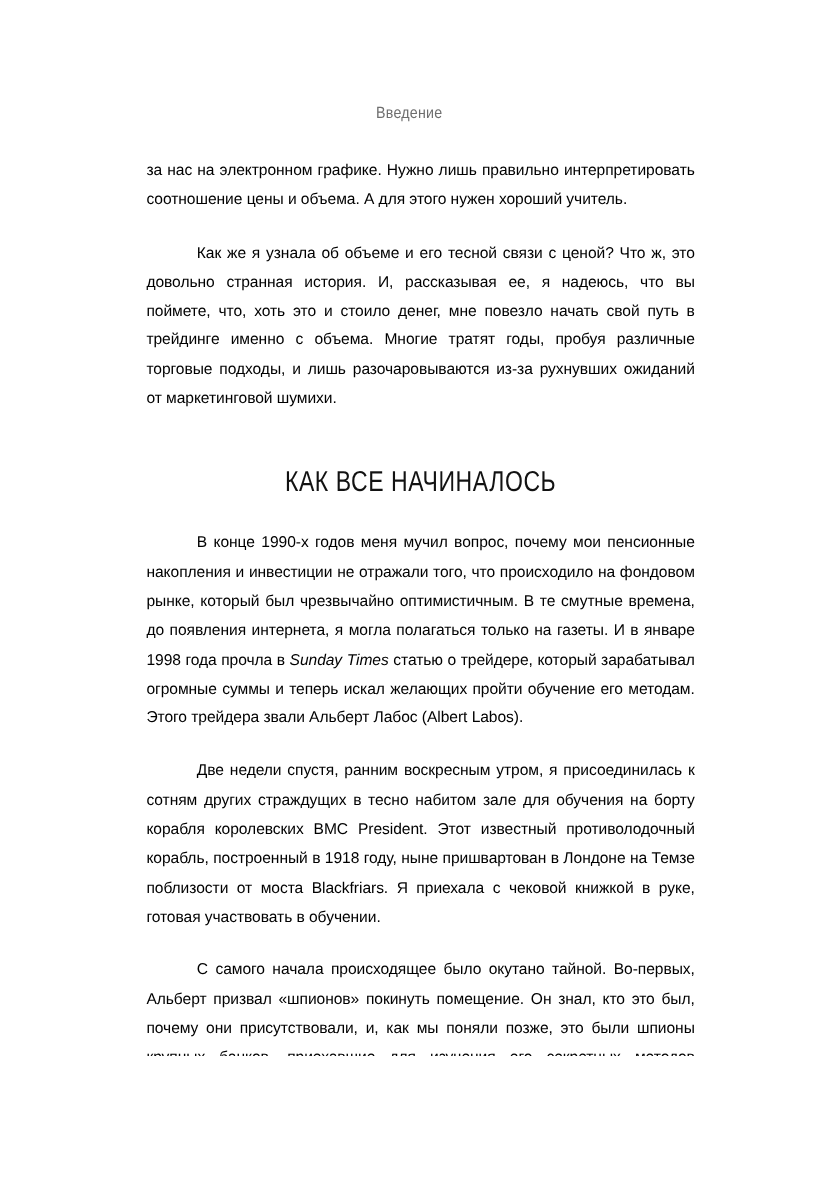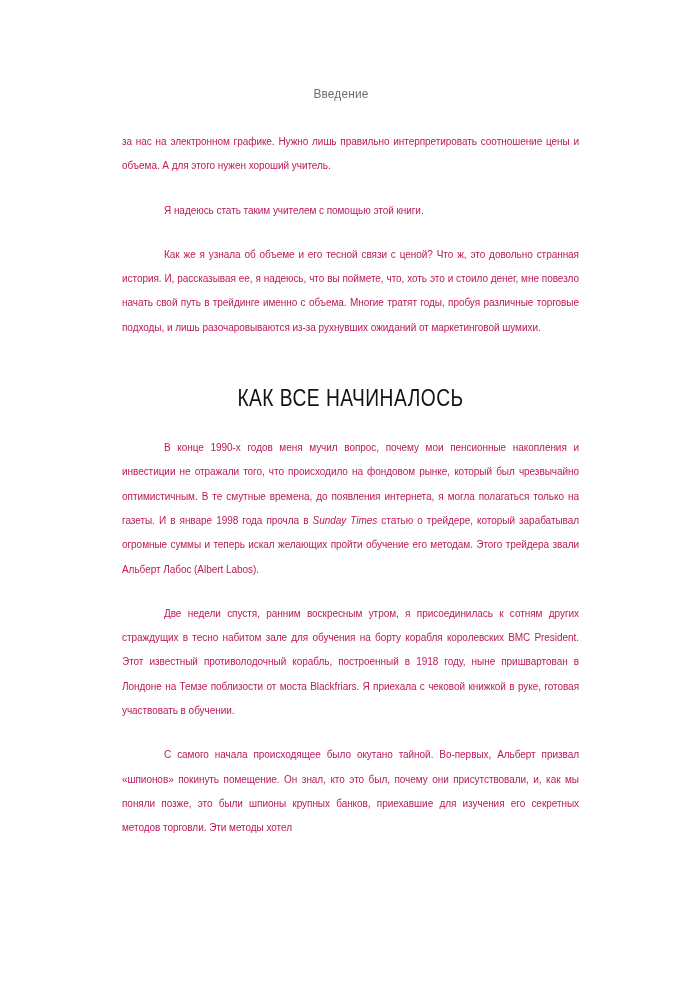--- a/index.html
+++ b/index.html
@@ -43,23 +43,23 @@
   .text-column {
     position: absolute;
     top: 130px;
     left: 122px;
     width: 457px;
   }
 
   p.para {
     margin: 0;
     padding: 0;
-    font-size: 10px;
+    font-size: 13px;
     line-height: 24.3px;
-    color: #be185d;
+    color: #000000;
     text-align: justify;
     text-justify: inter-word;
     text-indent: 42px;
     hyphens: manual;
     letter-spacing: -0.05px;
   }
 
   p.para.no-indent {
     text-indent: 0;
   }
@@ -106,21 +106,20 @@
 <body>
 
 <div id="page">
 
   <div class="running-head">Введение</div>
 
   <div class="text-column">
 
     <p class="para no-indent">за нас на электронном графике. Нужно лишь правильно интерпретировать соотношение цены и объема. А для этого нужен хороший учитель.</p>
 
-    <p class="para">Я надеюсь стать таким учителем с помощью этой книги.</p>
 
     <p class="para">Как же я узнала об объеме и его тесной связи с ценой? Что ж, это довольно странная история. И, рассказывая ее, я надеюсь, что вы поймете, что, хоть это и стоило денег, мне повезло начать свой путь в трейдинге именно с объема. Многие тратят годы, пробуя различные торговые подходы, и лишь разочаровываются из-за рухнувших ожиданий от маркетинговой шумихи.</p>
 
     <h2 class="section-heading">КАК ВСЕ НАЧИНАЛОСЬ</h2>
 
     <p class="para">В конце 1990-х годов меня мучил вопрос, почему мои пенсионные накопления и инвестиции не отражали того, что происходило на фондовом рынке, который был чрезвычайно оптимистичным. В те смутные времена, до появления интернета, я могла полагаться только на газеты. И в январе 1998 года прочла в <em>Sunday Times</em> статью о трейдере, который зарабатывал огромные суммы и теперь искал желающих пройти обучение его методам. Этого трейдера звали Альберт Лабос (Albert Labos).</p>
 
     <p class="para">Две недели спустя, ранним воскресным утром, я присоединилась к сотням других страждущих в тесно набитом зале для обучения на борту корабля королевских ВМС President. Этот известный противолодочный корабль, построенный в 1918 году, ныне пришвартован в Лондоне на Темзе поблизости от моста Blackfriars. Я приехала с чековой книжкой в руке, готовая участвовать в обучении.</p>
 
     <p class="para">С самого начала происходящее было окутано тайной. Во-первых, Альберт призвал «шпионов» покинуть помещение. Он знал, кто это был, почему они присутствовали, и, как мы поняли позже, это были шпионы крупных банков, приехавшие для изучения его секретных методов торговли. Эти методы хотел</p>

